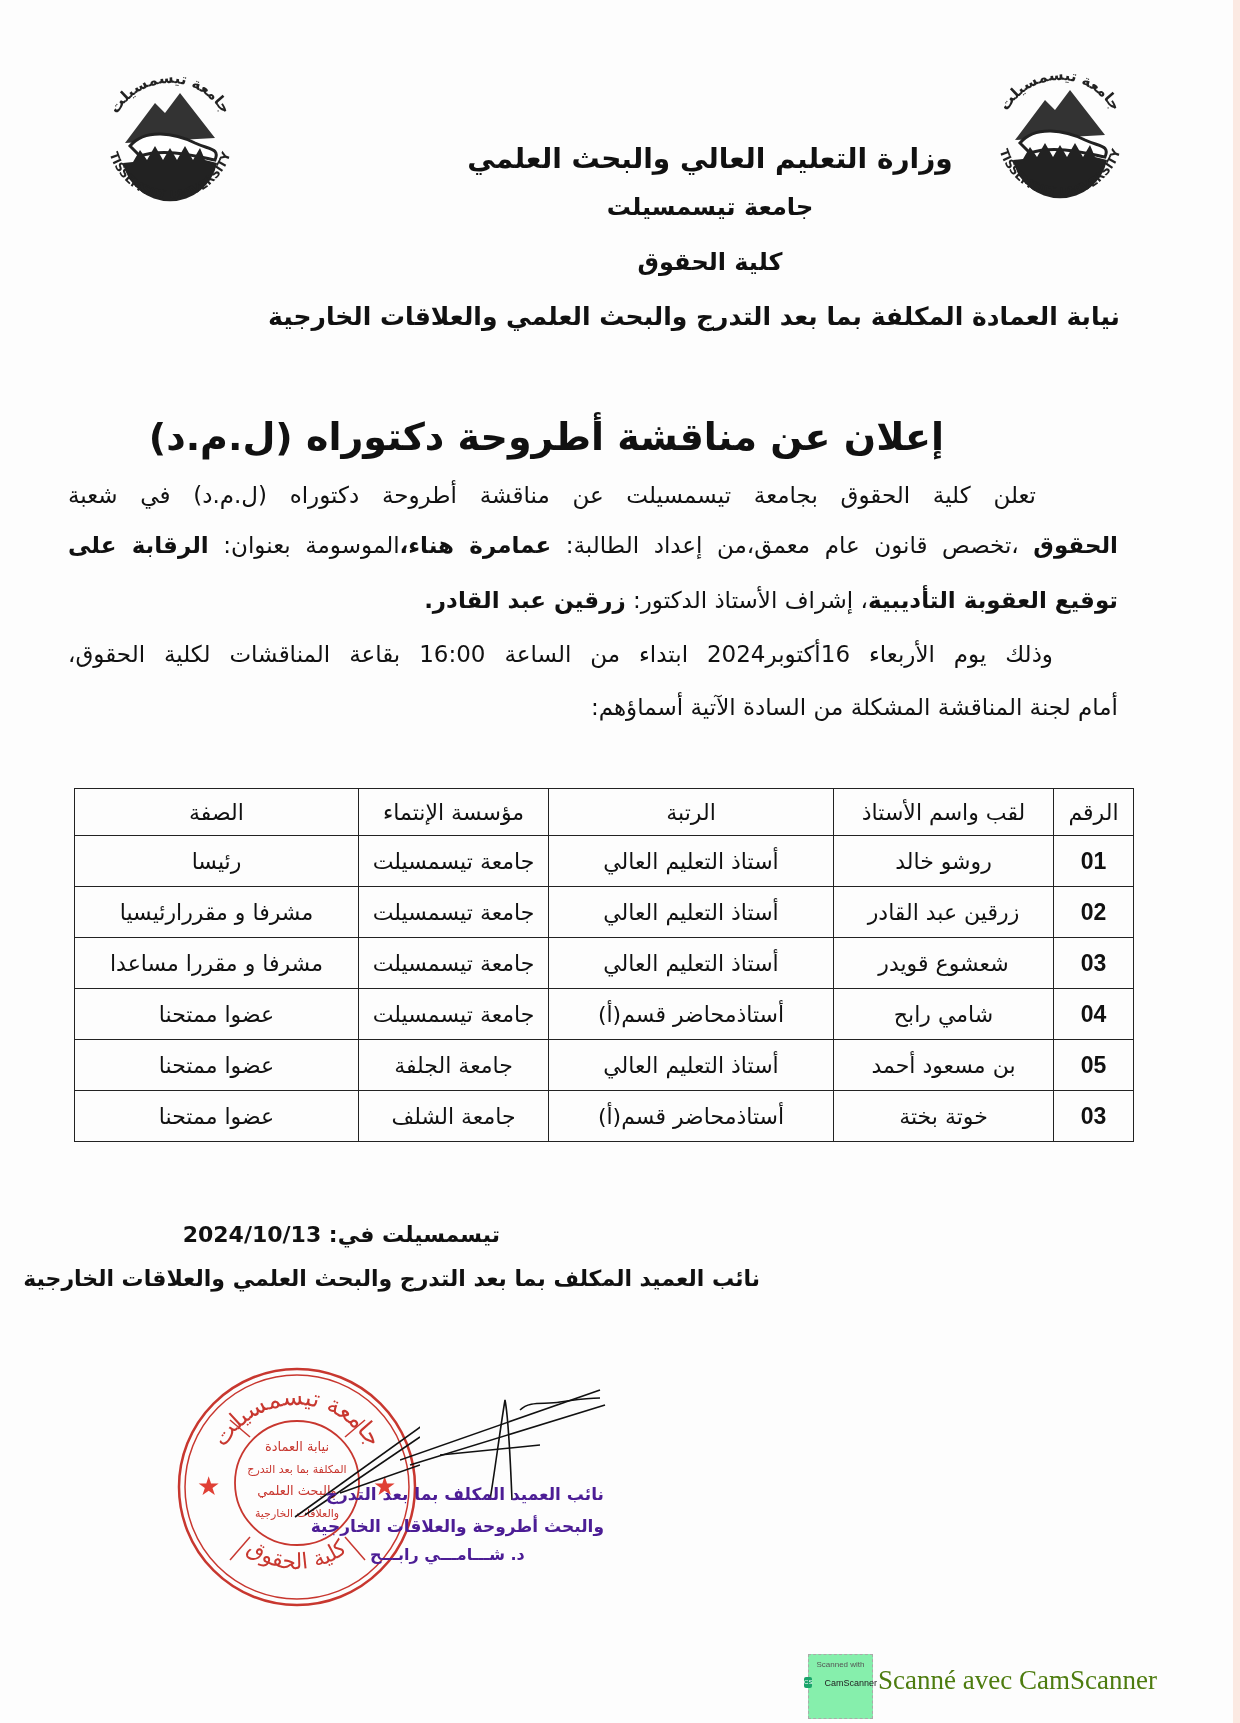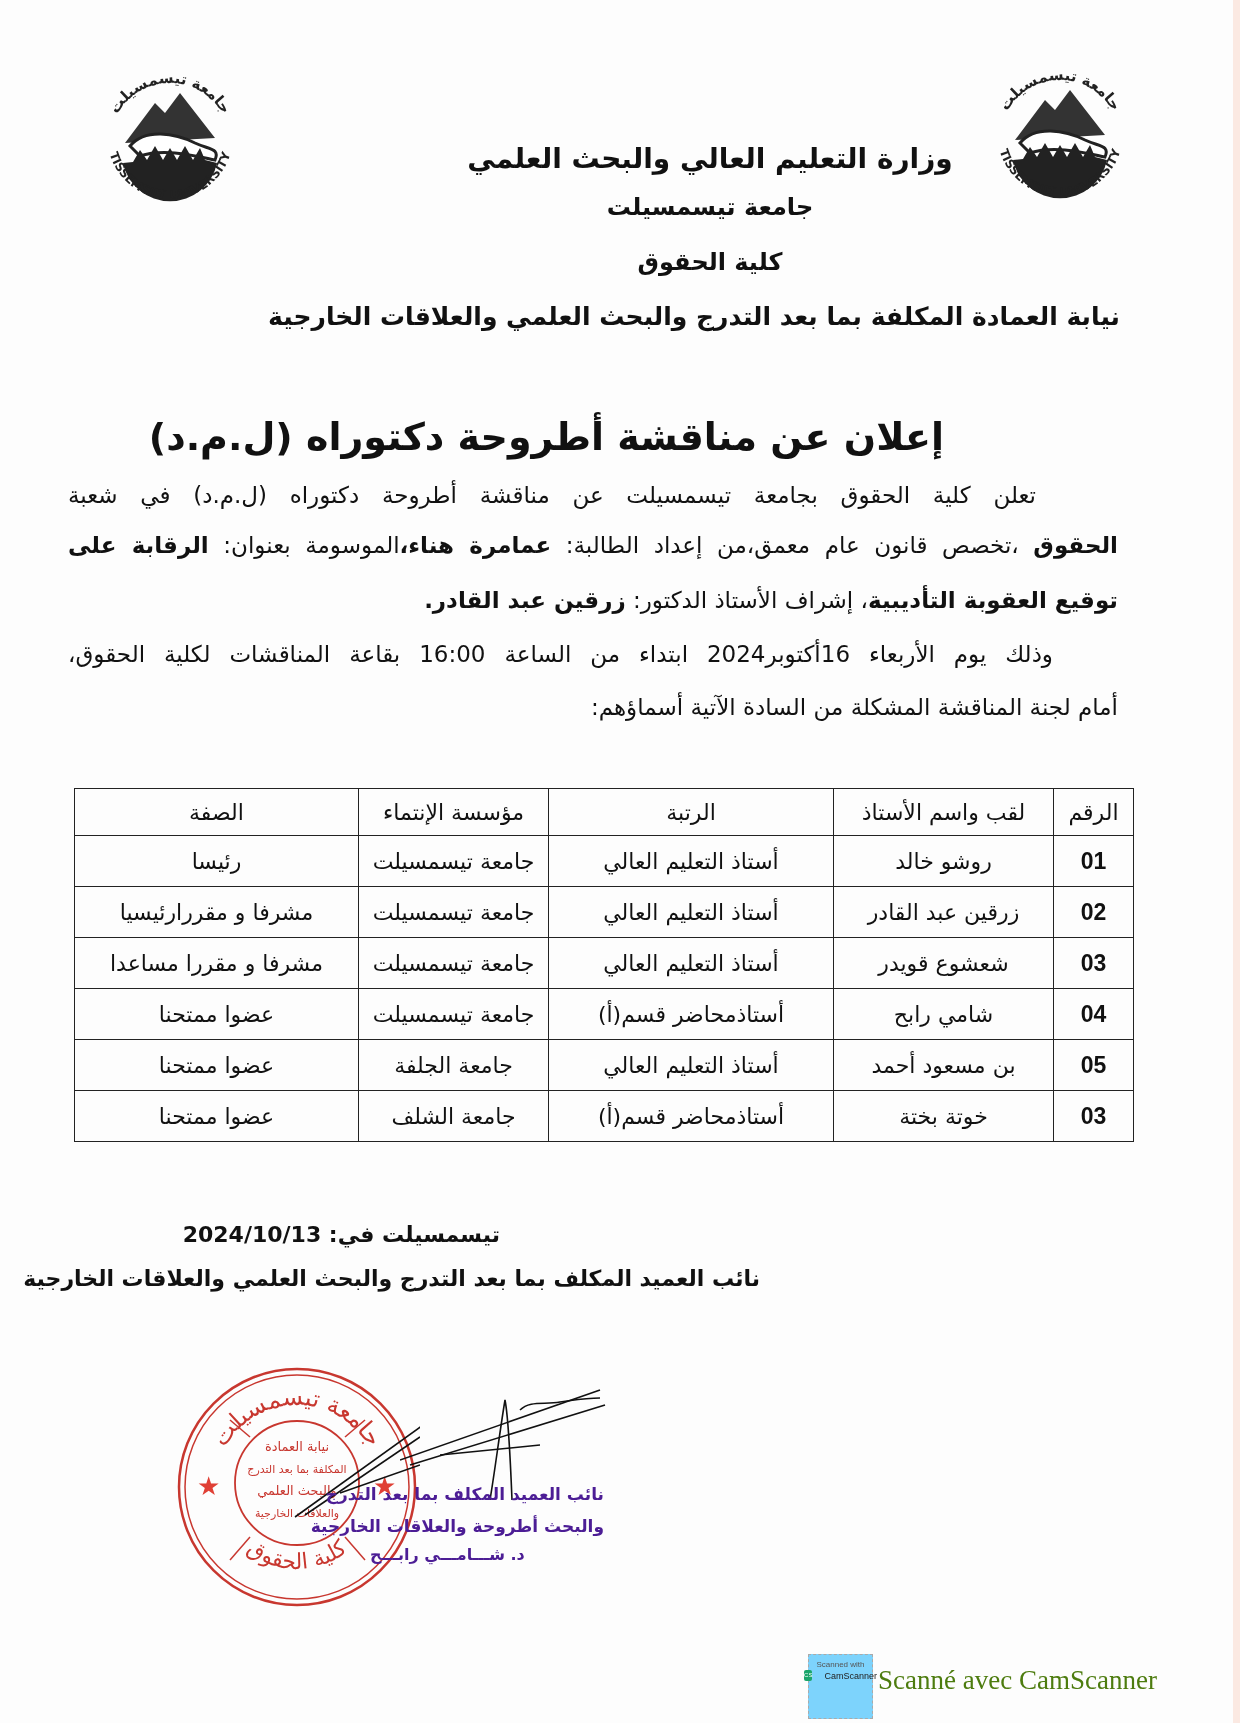--- a/index.html
+++ b/index.html
@@ -29,23 +29,23 @@
   }
   table.jury th { height: 46px; }
   table.jury td.num { font-weight: bold; font-family: "Liberation Sans", sans-serif; font-size: 23px; }
 
   .date { position: absolute; left: 200px; width: 300px; top: 1222px; text-align: center; direction: rtl; font-weight: bold; font-size: 22px; white-space: nowrap; }
   .sig-title { position: absolute; left: 70px; width: 690px; top: 1266px; text-align: center; direction: rtl; font-weight: bold; font-size: 22px; white-space: nowrap; }
 
   .stamp { position: absolute; left: 175px; top: 1365px; width: 245px; height: 245px; }
   .blue-block { position: absolute; left: 370px; width: 234px; direction: rtl; color: #4c1d95; font-weight: bold; font-size: 17px; text-align: left; white-space: nowrap; }
 
-  .cs-badge { position: absolute; left: 808px; top: 1654px; width: 63px; height: 63px; border: 1px dashed #aaa; background: #7dd3fc; font-family: "Liberation Sans", sans-serif; text-align: center; }
+  .cs-badge { position: absolute; left: 808px; top: 1654px; width: 63px; height: 63px; border: 1px dashed #aaa; background: #86efac; font-family: "Liberation Sans", sans-serif; text-align: center; }
   .cs-badge .small { font-size: 8px; color: #555; margin-top: 5px; }
-  .cs-badge .brand { font-size: 9px; color: #222; margin-top: 1px; display: flex; align-items: center; justify-content: center; gap: 12px; }
+  .cs-badge .brand { font-size: 9px; color: #222; margin-top: 8px; display: flex; align-items: center; justify-content: center; gap: 12px; }
   .cs-badge .cs-icon { display: inline-block; width: 11px; height: 11px; background: #1aa56b; color: #fff; font-size: 6px; line-height: 11px; border-radius: 2px; }
   .cs-text { position: absolute; left: 878px; top: 1665px; font-family: "Liberation Serif", serif; font-size: 27px; color: #4d7c0f; white-space: nowrap; }
 </style>
 </head>
 <body>
 
 <div class="edge-strip"></div>
 
 <svg class="logo" style="left:85px; top:48px;" viewBox="0 0 170 170">
   <defs>

